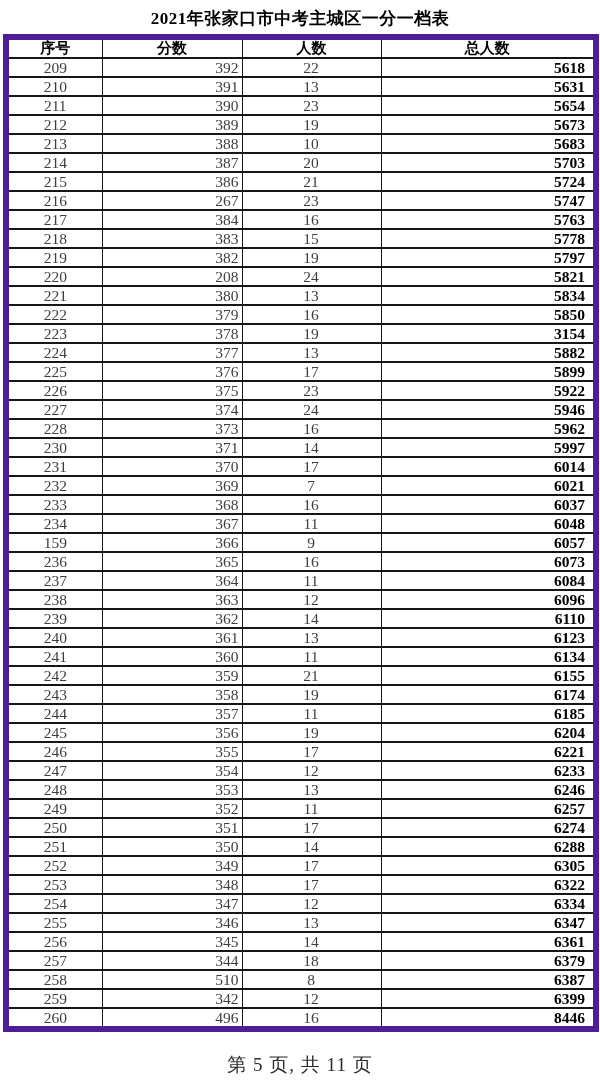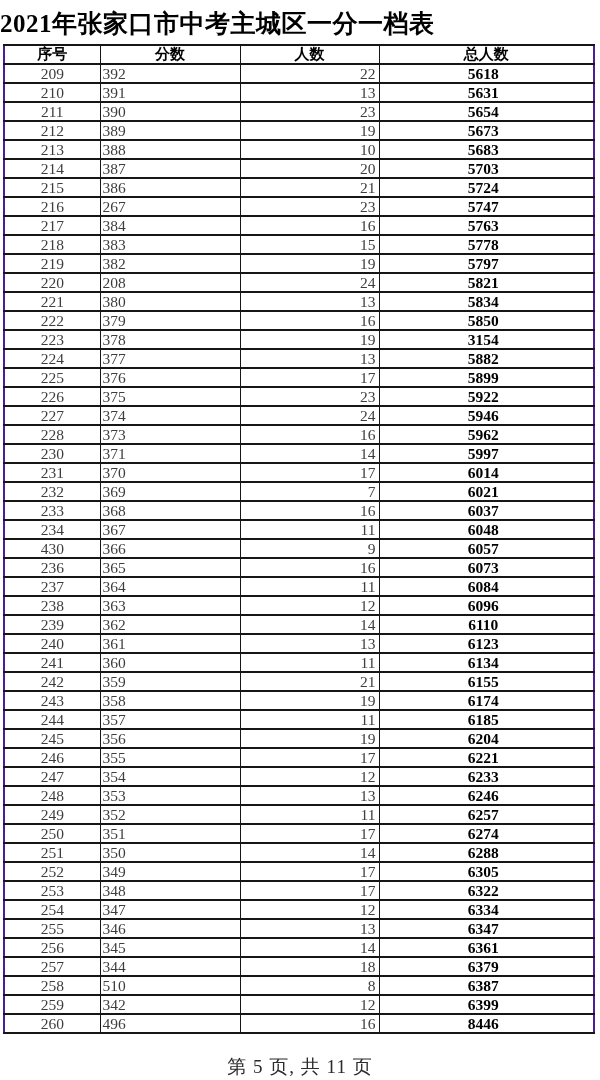--- a/index.html
+++ b/index.html
@@ -9,33 +9,33 @@
   }
   body {
     width: 600px;
     height: 1080px;
     overflow: hidden;
     font-family: "Liberation Serif", "DejaVu Serif", serif;
     color: #1a1a1a;
   }
   .page-title {
     margin: 7px 0 4px 0;
-    text-align: left;
-    font-size: 25px;
+    text-align: center;
+    font-size: 17px;
     font-weight: bold;
     letter-spacing: 0.5px;
     color: #000;
     font-family: "Liberation Serif", "DejaVu Serif", serif;
   }
   table.score-table {
     border-collapse: collapse;
     table-layout: fixed;
     margin-left: 3px;
     width: 534px;
-    border: 2px solid #4c1d95;
+    border: 6px solid #4c1d95;
   }
   .score-table th,
   .score-table td {
     border-left: 1px solid #161616;
     border-right: 1px solid #161616;
     border-top: 2px solid #161616;
     border-bottom: 2px solid #161616;
     padding: 0 2px;
     height: 17px;
     line-height: 17px;
@@ -46,24 +46,24 @@
     font-size: 15px;
     font-weight: bold;
     text-align: center;
     color: #000;
   }
   .score-table td {
     font-size: 15.5px;
     color: #3d3d3d;
   }
   .score-table td.c0 { text-align: center; }
-  .score-table td.c1 { text-align: left; padding-right: 3px; }
-  .score-table td.c2 { text-align: right; padding-right: 3px; }
+  .score-table td.c1 { text-align: right; padding-right: 3px; }
+  .score-table td.c2 { text-align: center; padding-right: 3px; }
   .score-table td.c3 {
-    text-align: center;
+    text-align: right;
     padding-right: 8px;
     font-weight: bold;
     color: #000;
   }
   .col-serial { width: 96px; }
   .col-score  { width: 140px; }
   .col-count  { width: 139px; }
   .col-total  { width: 215px; }
   .page-footer {
     margin-top: 20px;
@@ -238,21 +238,21 @@
         <td class="c2">16</td>
         <td class="c3">6037</td>
       </tr>
       <tr>
         <td class="c0">234</td>
         <td class="c1">367</td>
         <td class="c2">11</td>
         <td class="c3">6048</td>
       </tr>
       <tr>
-        <td class="c0">430</td>
+        <td class="c0">159</td>
         <td class="c1">366</td>
         <td class="c2">9</td>
         <td class="c3">6057</td>
       </tr>
       <tr>
         <td class="c0">236</td>
         <td class="c1">365</td>
         <td class="c2">16</td>
         <td class="c3">6073</td>
       </tr>

